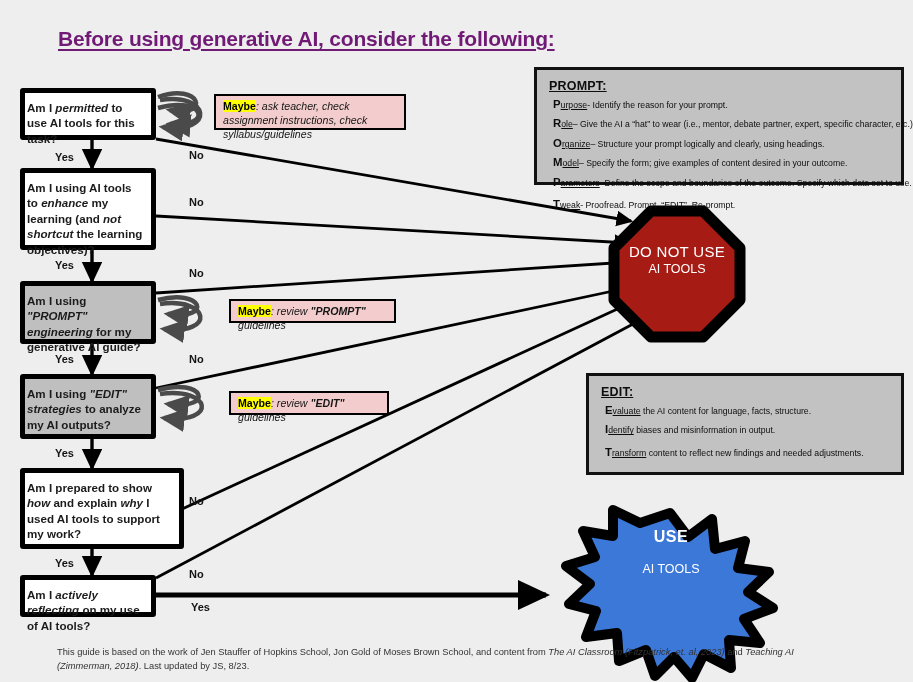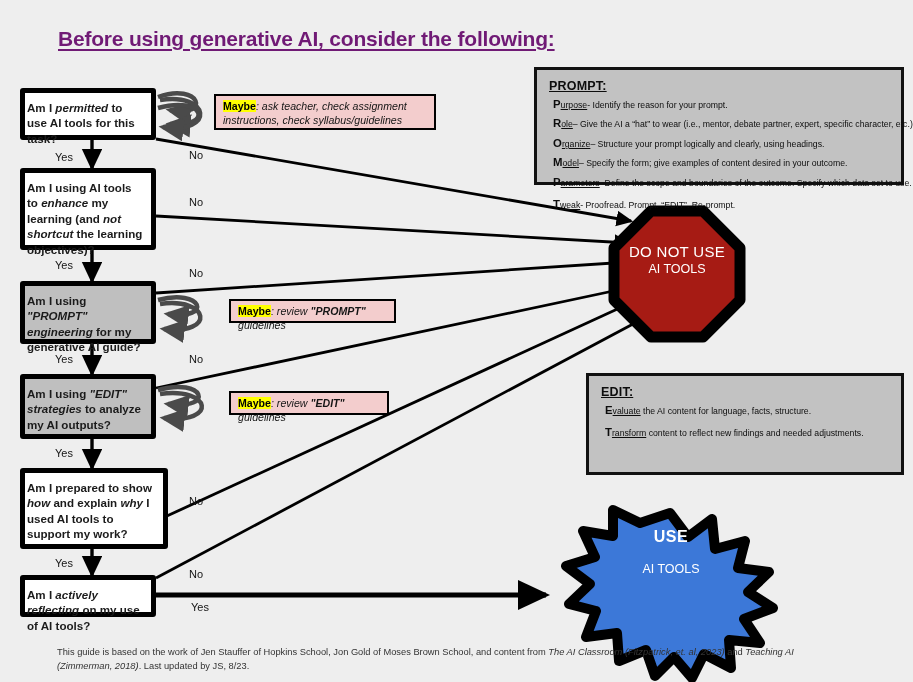--- a/index.html
+++ b/index.html
@@ -67,21 +67,21 @@
     font-weight: bold;
     font-style: normal;
     color: #000;
   }
   .maybebox .bq { font-weight: bold; font-style: italic; }
 
   
   .elabel {
     position: absolute;
     font-size: 11px;
-    font-weight: normal;
+    font-weight: bold;
     color: #141414;
   }
 
   
   .panel {
     position: absolute;
     background: #c2c2c2;
     border: 3px solid #111111;
     box-sizing: border-box;
     padding: 9px 11px 17px 12px;
@@ -195,25 +195,25 @@
   <div id="title">Before using generative AI, consider the following:</div>
 
   <div class="qbox white" id="q1" style="left:20px; top:88px; width:136px; height:52px;"><span>Am I </span><em>permitted</em><span> to use AI tools for this task?</span></div>
 
   <div class="qbox white" id="q2" style="left:20px; top:168px; width:136px; height:82px;"><span>Am I using AI tools to </span><em>enhance</em><span> my learning (and </span><em>not shortcut</em><span> the learning objectives)?</span></div>
 
   <div class="qbox gray" id="q3" style="left:20px; top:281px; width:136px; height:63px;"><span>Am I using </span><em>"PROMPT" engineering</em><span> for my generative AI guide?</span></div>
 
   <div class="qbox gray" id="q4" style="left:20px; top:374px; width:136px; height:65px;"><span>Am I using </span><em>"EDIT" strategies</em><span> to analyze my AI outputs?</span></div>
 
-  <div class="qbox white" id="q5" style="left:20px; top:468px; width:148px; height:81px;"><span>Am I prepared to show </span><em>how</em><span> and explain </span><em>why</em><span> I used AI tools to support my work?</span></div>
+  <div class="qbox white" id="q5" style="left:20px; top:468px; width:164px; height:81px;"><span>Am I prepared to show </span><em>how</em><span> and explain </span><em>why</em><span> I used AI tools to support my work?</span></div>
 
   <div class="qbox white" id="q6" style="left:20px; top:575px; width:136px; height:42px;"><span>Am I </span><em>actively reflecting</em><span> on my use of AI tools?</span></div>
 
-  <div class="maybebox" id="maybe1" style="left:214px; top:94px; width:222px; height:36px;">
+  <div class="maybebox" id="maybe1" style="left:214px; top:94px; width:192px; height:36px;">
     <span class="hl">Maybe</span><span>: ask teacher, check assignment instructions, check syllabus/guidelines</span>
   </div>
 
   <div class="maybebox" id="maybe2" style="left:229px; top:299px; width:167px; height:24px;">
     <span class="hl">Maybe</span><span>: review </span><span class="bq">"PROMPT"</span><span> guidelines</span>
   </div>
 
   <div class="maybebox" id="maybe3" style="left:229px; top:391px; width:160px; height:24px;">
     <span class="hl">Maybe</span><span>: review </span><span class="bq">"EDIT"</span><span> guidelines</span>
   </div>
@@ -238,20 +238,21 @@
     <div class="prow"><span class="cap">R</span><span class="und">ole</span><span>– Give the AI a “hat” to wear (i.e., mentor, debate partner, expert, specific character, etc.).</span></div>
     <div class="prow"><span class="cap">O</span><span class="und">rganize</span><span>– Structure your prompt logically and clearly, using headings.</span></div>
     <div class="prow"><span class="cap">M</span><span class="und">odel</span><span>– Specify the form; give examples of content desired in your outcome.</span></div>
     <div class="prow"><span class="cap">P</span><span class="und">arameters</span><span>–Define the scope and boundaries of the outcome. Specify which data set to use.</span></div>
     <div class="prow"><span class="cap">T</span><span class="und">weak</span><span>- Proofread. Prompt. “EDIT”. Re-prompt.</span></div>
   </div>
 
   <div class="panel" id="edit-panel" style="left:586px; top:373px; width:318px; height:102px;">
     <div class="ptitle">EDIT:</div>
     <div class="prow"><span class="cap">E</span><span class="und">valuate</span><span> the AI content for language, facts, structure.</span></div>
+    <div class="prow"><span class="cap">I</span><span class="und">dentify</span><span> biases and misinformation in output.</span></div>
     <div class="prow"><span class="cap">T</span><span class="und">ransform</span><span> content to reflect new findings and needed adjustments.</span></div>
   </div>
 
   <div class="shape-label" id="stop-l1" style="left:614px; top:243px; width:126px;">DO NOT USE</div>
   <div class="shape-label" id="stop-l2" style="left:614px; top:262px; width:126px;">AI TOOLS</div>
 
   <div class="shape-label" id="use-l1" style="left:606px; top:528px; width:130px;">USE</div>
   <div class="shape-label" id="use-l2" style="left:606px; top:562px; width:130px;">AI TOOLS</div>
 
   <div id="footer">

